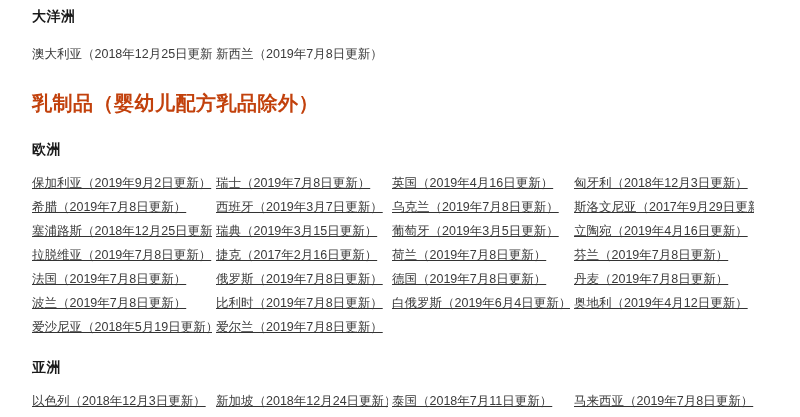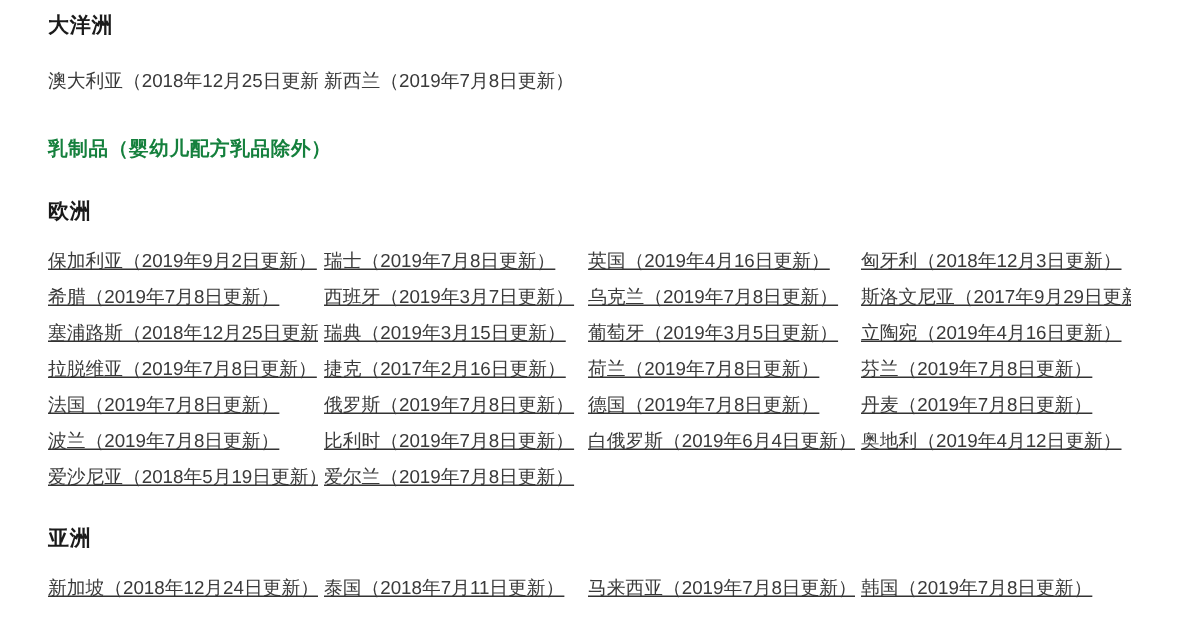--- a/index.html
+++ b/index.html
@@ -22,23 +22,23 @@
     padding: 0 32px;
   }
   .section-heading {
     font-size: 14px;
     font-weight: bold;
     color: #1a1a1a;
     margin: 0;
     letter-spacing: 0.5px;
   }
   .big-heading {
-    font-size: 13px;
+    font-size: 20px;
     font-weight: bold;
-    color: #15803d;
+    color: #c2410c;
     margin: 0;
     letter-spacing: 0.5px;
   }
   .grid {
     display: grid;
     grid-template-columns: 180px 172px 178px 180px;
     column-gap: 4px;
     row-gap: 0px;
     text-decoration: underline;
   }
@@ -115,19 +115,20 @@
     <div class="entry">爱尔兰（2019年7月8日更新）</div>
   </div>
 
   <div class="spacer-20"></div>
 
   <h2 class="section-heading">亚洲</h2>
 
   <div class="spacer-12"></div>
 
   <div class="grid">
+    <div class="entry">以色列（2018年12月3日更新）</div>
     <div class="entry">新加坡（2018年12月24日更新）</div>
     <div class="entry">泰国（2018年7月11日更新）</div>
     <div class="entry">马来西亚（2019年7月8日更新）</div>
     <div class="entry">韩国（2019年7月8日更新）</div>
   </div>
 
 </div>
 
 </body></html>

